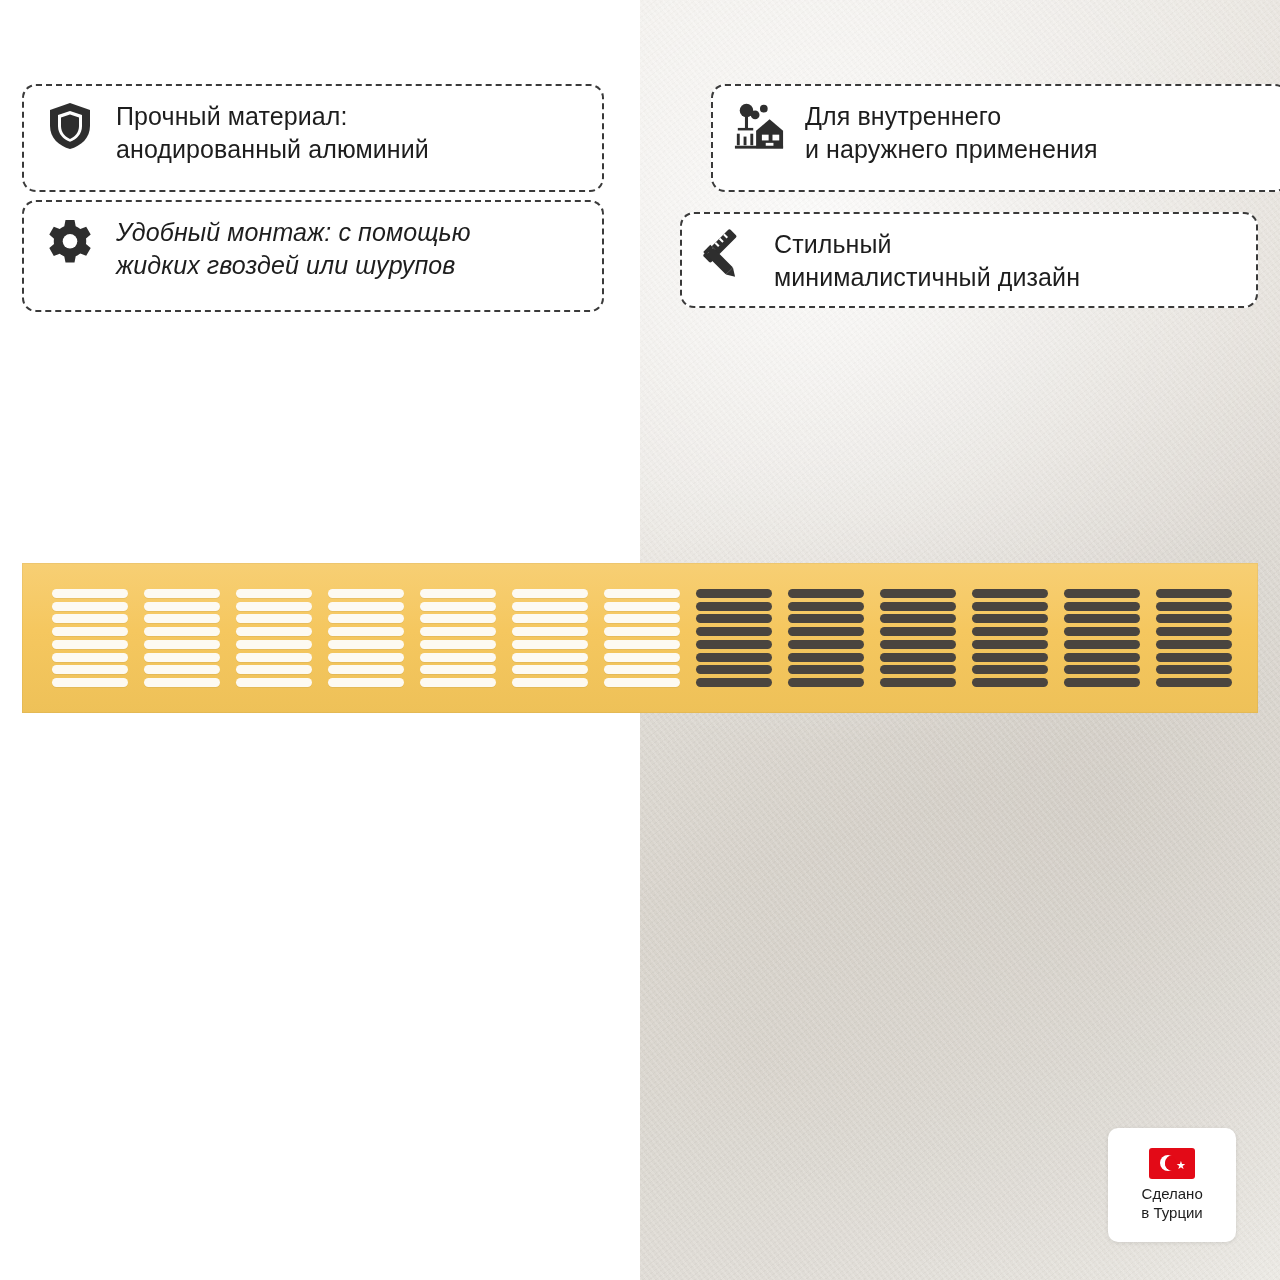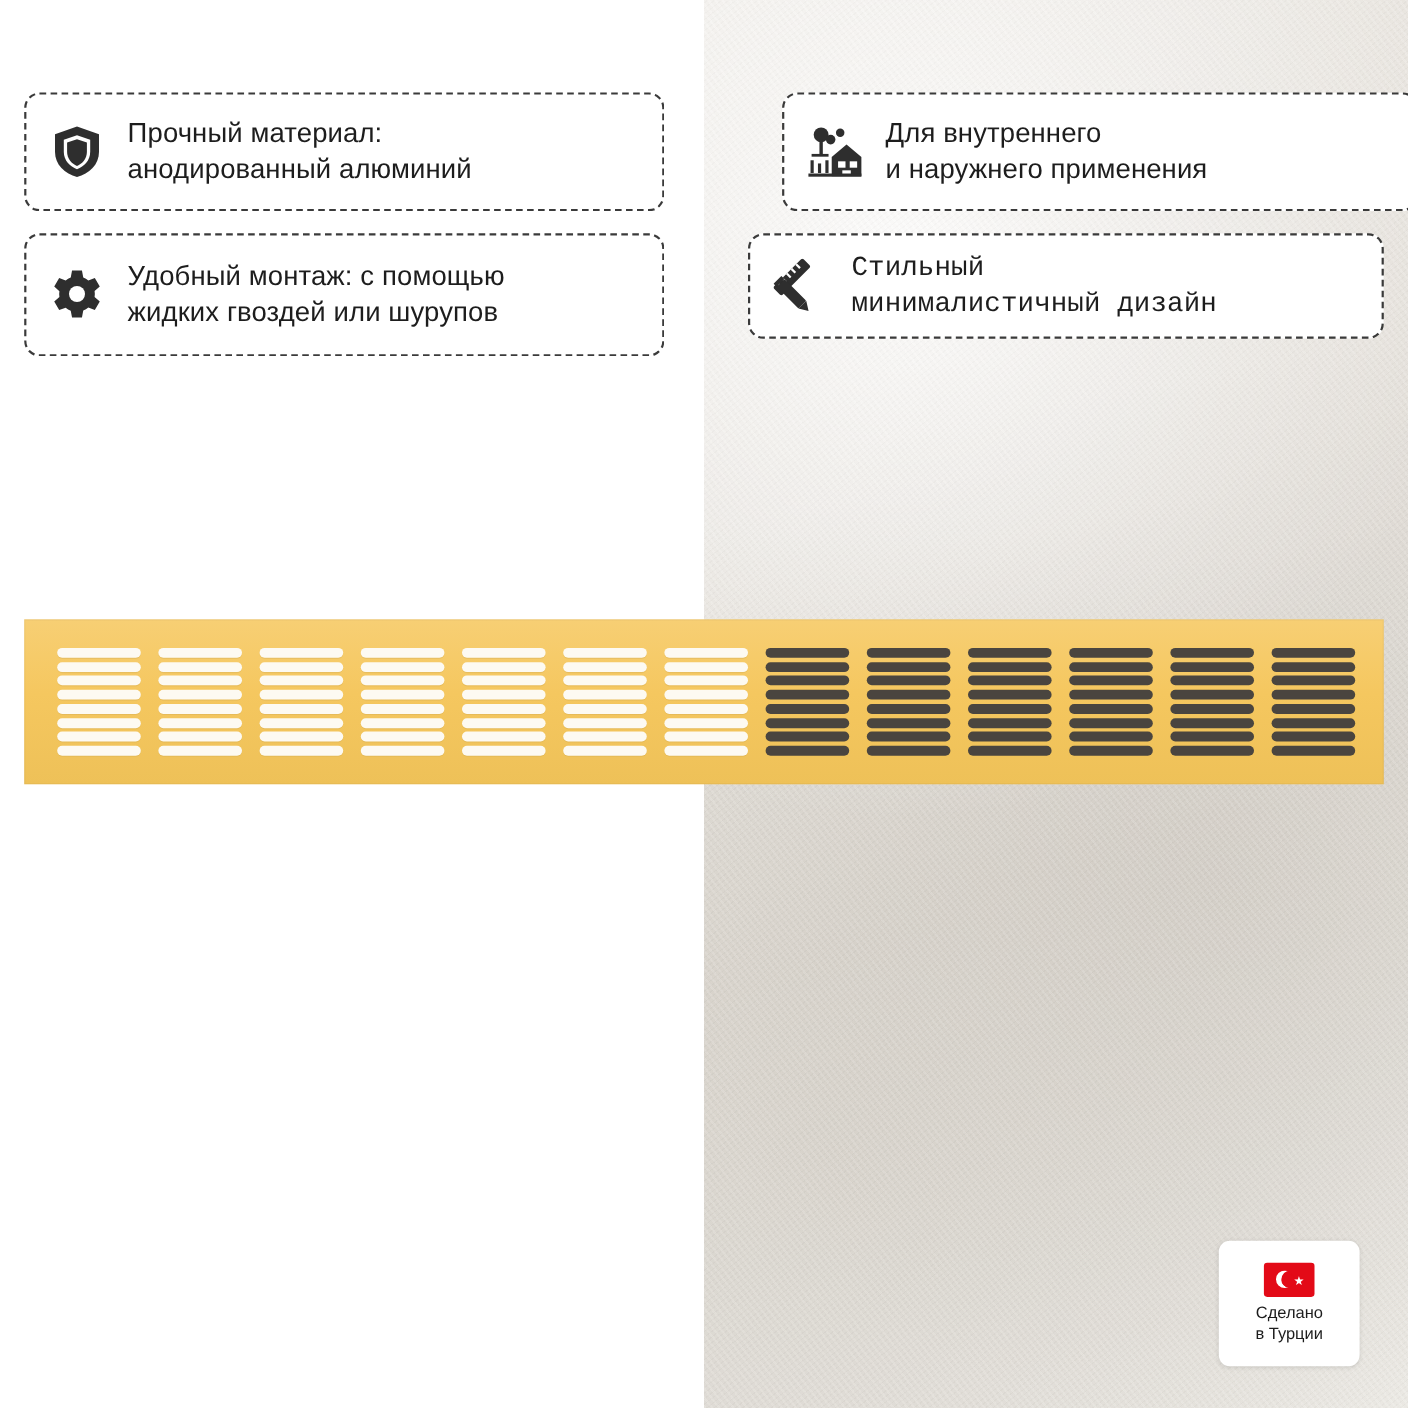--- a/index.html
+++ b/index.html
@@ -43,21 +43,21 @@
       repeating-linear-gradient(-38deg, rgba(0,0,0,0.018) 0px, rgba(0,0,0,0.018) 1px, rgba(255,255,255,0.05) 1px, rgba(255,255,255,0.05) 4px);
     opacity: .85;
     pointer-events: none;
   }
 
   
   .feature {
     position: absolute;
     box-sizing: border-box;
     display: flex;
-    align-items: center;
+    align-items: flex-start;
     gap: 20px;
     padding: 14px 20px;
     border: 2px dashed #3a3a3a;
     border-radius: 14px;
     background: #ffffff;
   }
   .feature .ico {
     flex: 0 0 auto;
     width: 52px;
     height: 52px;
@@ -68,23 +68,23 @@
   }
   .feature .txt {
     font-size: 25px;
     line-height: 1.32;
     color: #1d1d1d;
     white-space: pre-line;
     letter-spacing: .1px;
   }
 
   #feature-0 { left: 22px;  top: 84px;  width: 582px; height: 108px; }
-  #feature-1 { left: 22px;  top: 212px; width: 582px; height: 112px; }
+  #feature-1 { left: 22px;  top: 200px; width: 582px; height: 112px; font-style: italic; }
   #feature-2 { left: 680px; top: 84px;  width: 578px; height: 108px; margin-left: 31px; }
-  #feature-3 { left: 680px; top: 212px; width: 578px; height: 96px; font-family: Liberation Mono, monospace;  }
+  #feature-3 { left: 680px; top: 212px; width: 578px; height: 96px;  }
 
   
   .grille {
     position: absolute;
     left: 22px;
     top: 563px;
     width: 1236px;
     height: 150px;
     background: linear-gradient(180deg, #f7cf74 0%, #f5c75f 45%, #eec158 100%);
     box-shadow: inset 0 0 0 1px rgba(0,0,0,0.04);

